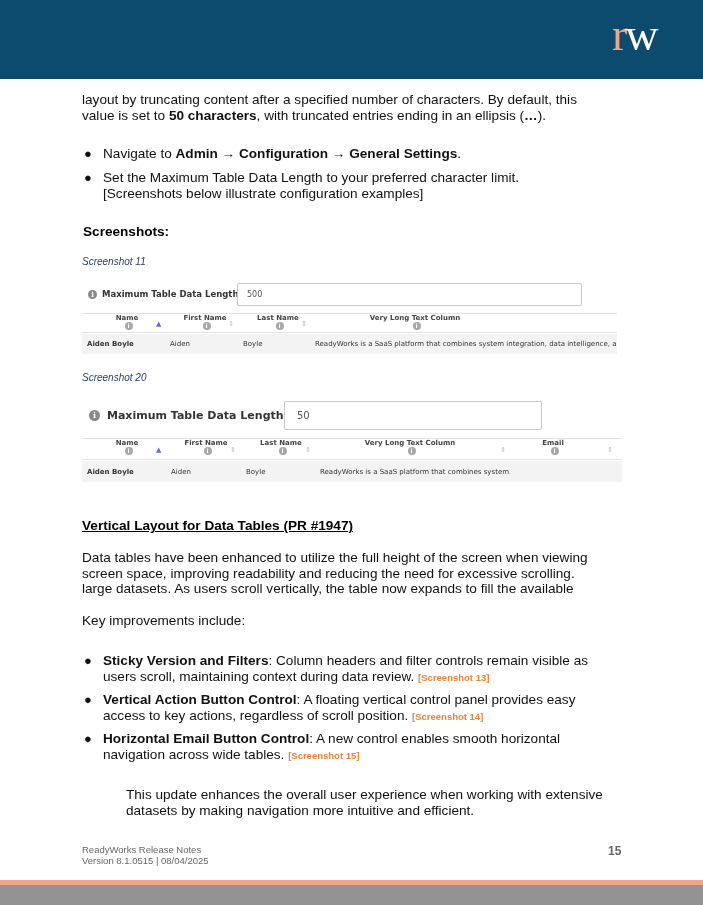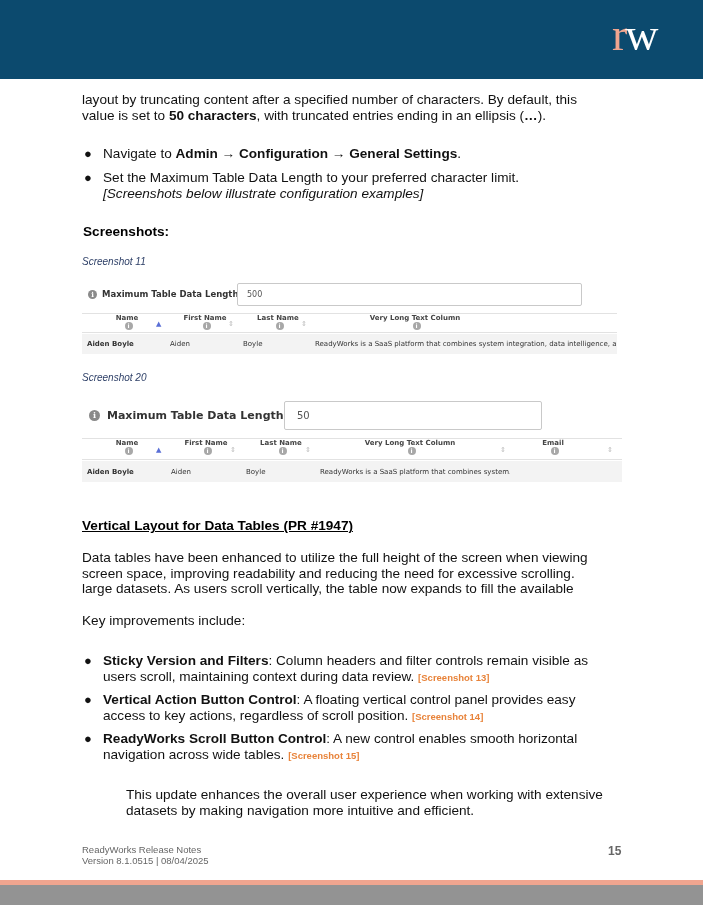--- a/index.html
+++ b/index.html
@@ -12,21 +12,21 @@
     .logo .w { color: #ffffff; }
 
     .content { position: absolute; left: 82px; top: 0; width: 545px; }
     .body-text { font-size: 13.6px; line-height: 15.5px; color: #111; }
     .abs { position: absolute; }
 
     .bullet-row { position: absolute; left: 0; width: 545px; font-size: 13.6px; line-height: 15.5px; color: #111; }
     .bullet-row .dot { position: absolute; left: 2px; top: 0; font-size: 13px; }
     .bullet-row .txt { position: absolute; left: 21px; width: 520px; }
     .bold { font-weight: bold; }
-    .ital { font-style: italic; }
+    .ital { }
     .ref { color: #e8833a; font-weight: bold; font-size: 9.5px; }
 
     .h-screens { font-weight: bold; font-size: 13.6px; }
     .caption { font-style: italic; font-size: 10px; color: #2c3e66; }
 
     
     .shot { position: absolute; background: #fff; }
     .cfg-row { position: absolute; display: flex; align-items: center; }
     .info-ic { display: inline-block; border-radius: 50%; background: #8a8a8a; color: #fff; text-align: center; font-weight: bold; font-family: "DejaVu Serif", serif; }
     .cfg-label { font-weight: bold; color: #333; font-family: "DejaVu Sans", sans-serif; }
@@ -185,21 +185,21 @@
     <span class="dot">●</span>
     <div class="txt">
       <div><span class="bold">Vertical Action Button Control</span><span>: A floating vertical control panel provides easy</span></div>
       <div><span>access to key actions, regardless of scroll position.</span> <span class="ref">[Screenshot 14]</span></div>
     </div>
   </div>
 
   <div class="bullet-row" style="top:731px;">
     <span class="dot">●</span>
     <div class="txt">
-      <div><span class="bold">ReadyWorks Scroll Button Control</span><span>: A new control enables smooth horizontal</span></div>
+      <div><span class="bold">Horizontal Email Button Control</span><span>: A new control enables smooth horizontal</span></div>
       <div><span>navigation across wide tables.</span> <span class="ref">[Screenshot 15]</span></div>
     </div>
   </div>
 
   <div class="abs body-text" style="top:787px;margin-left:44px;">
     <div>This update enhances the overall user experience when working with extensive</div>
     <div>datasets by making navigation more intuitive and efficient.</div>
   </div>
 </div>
 

